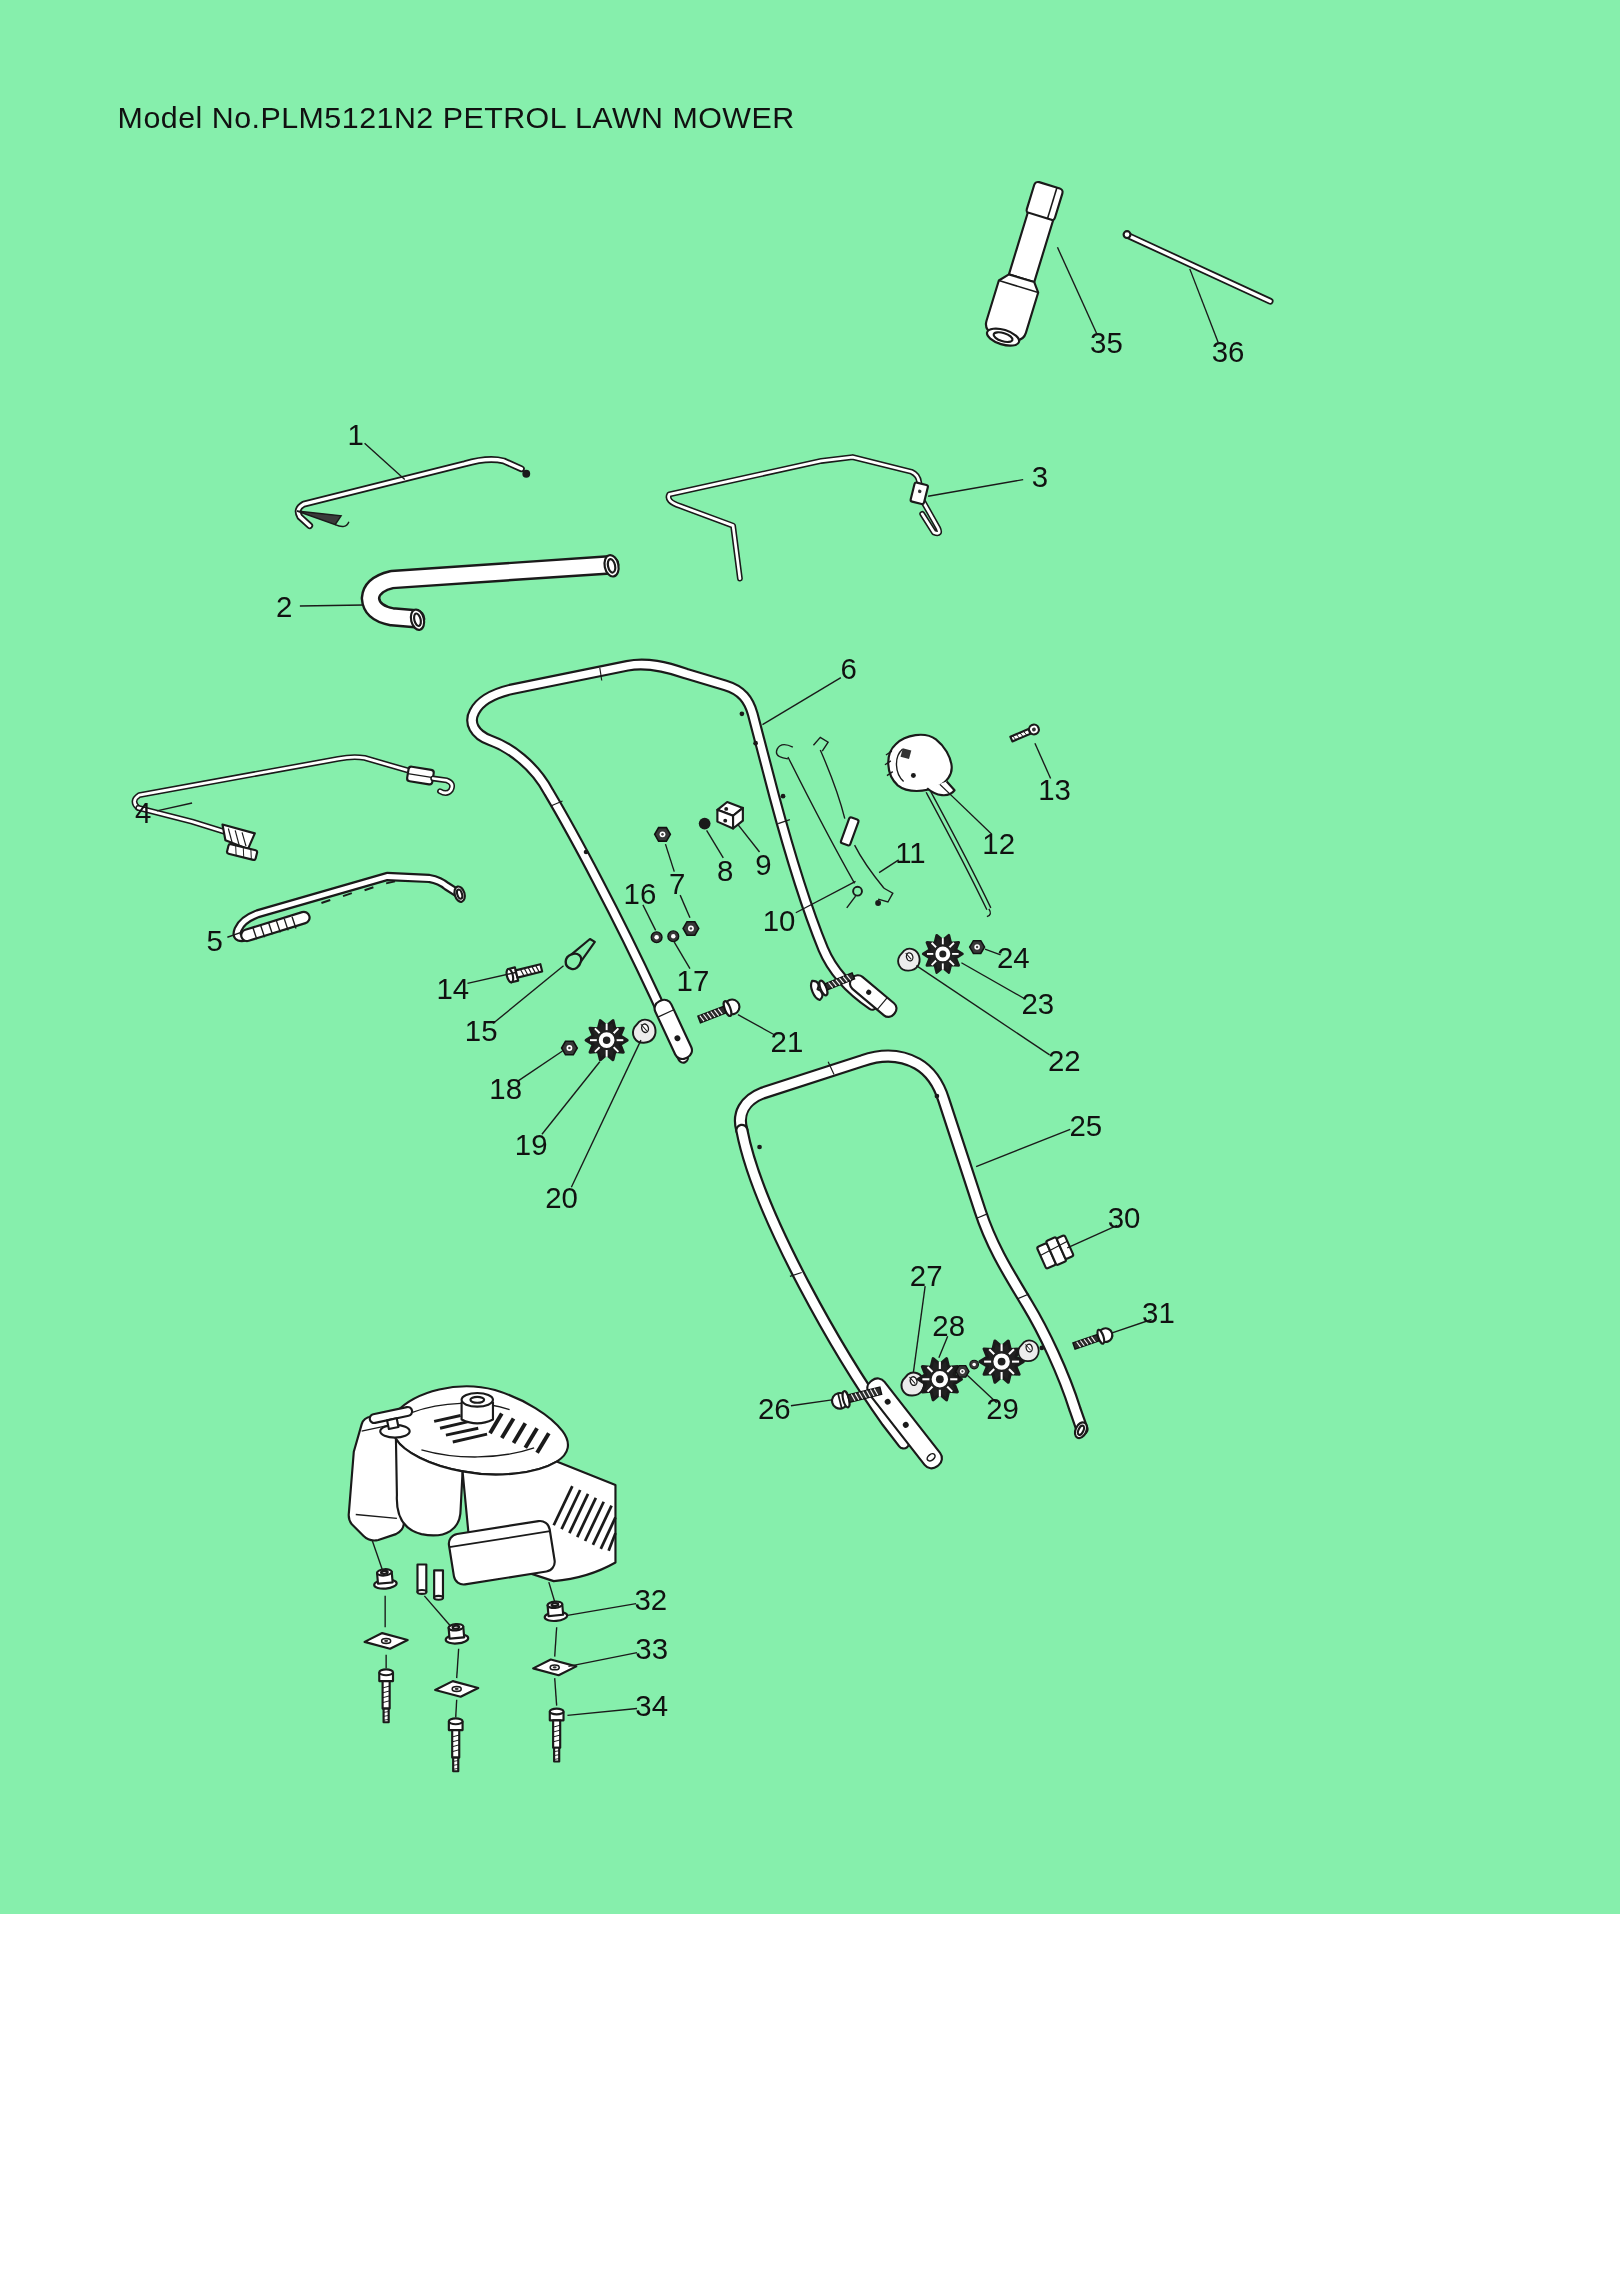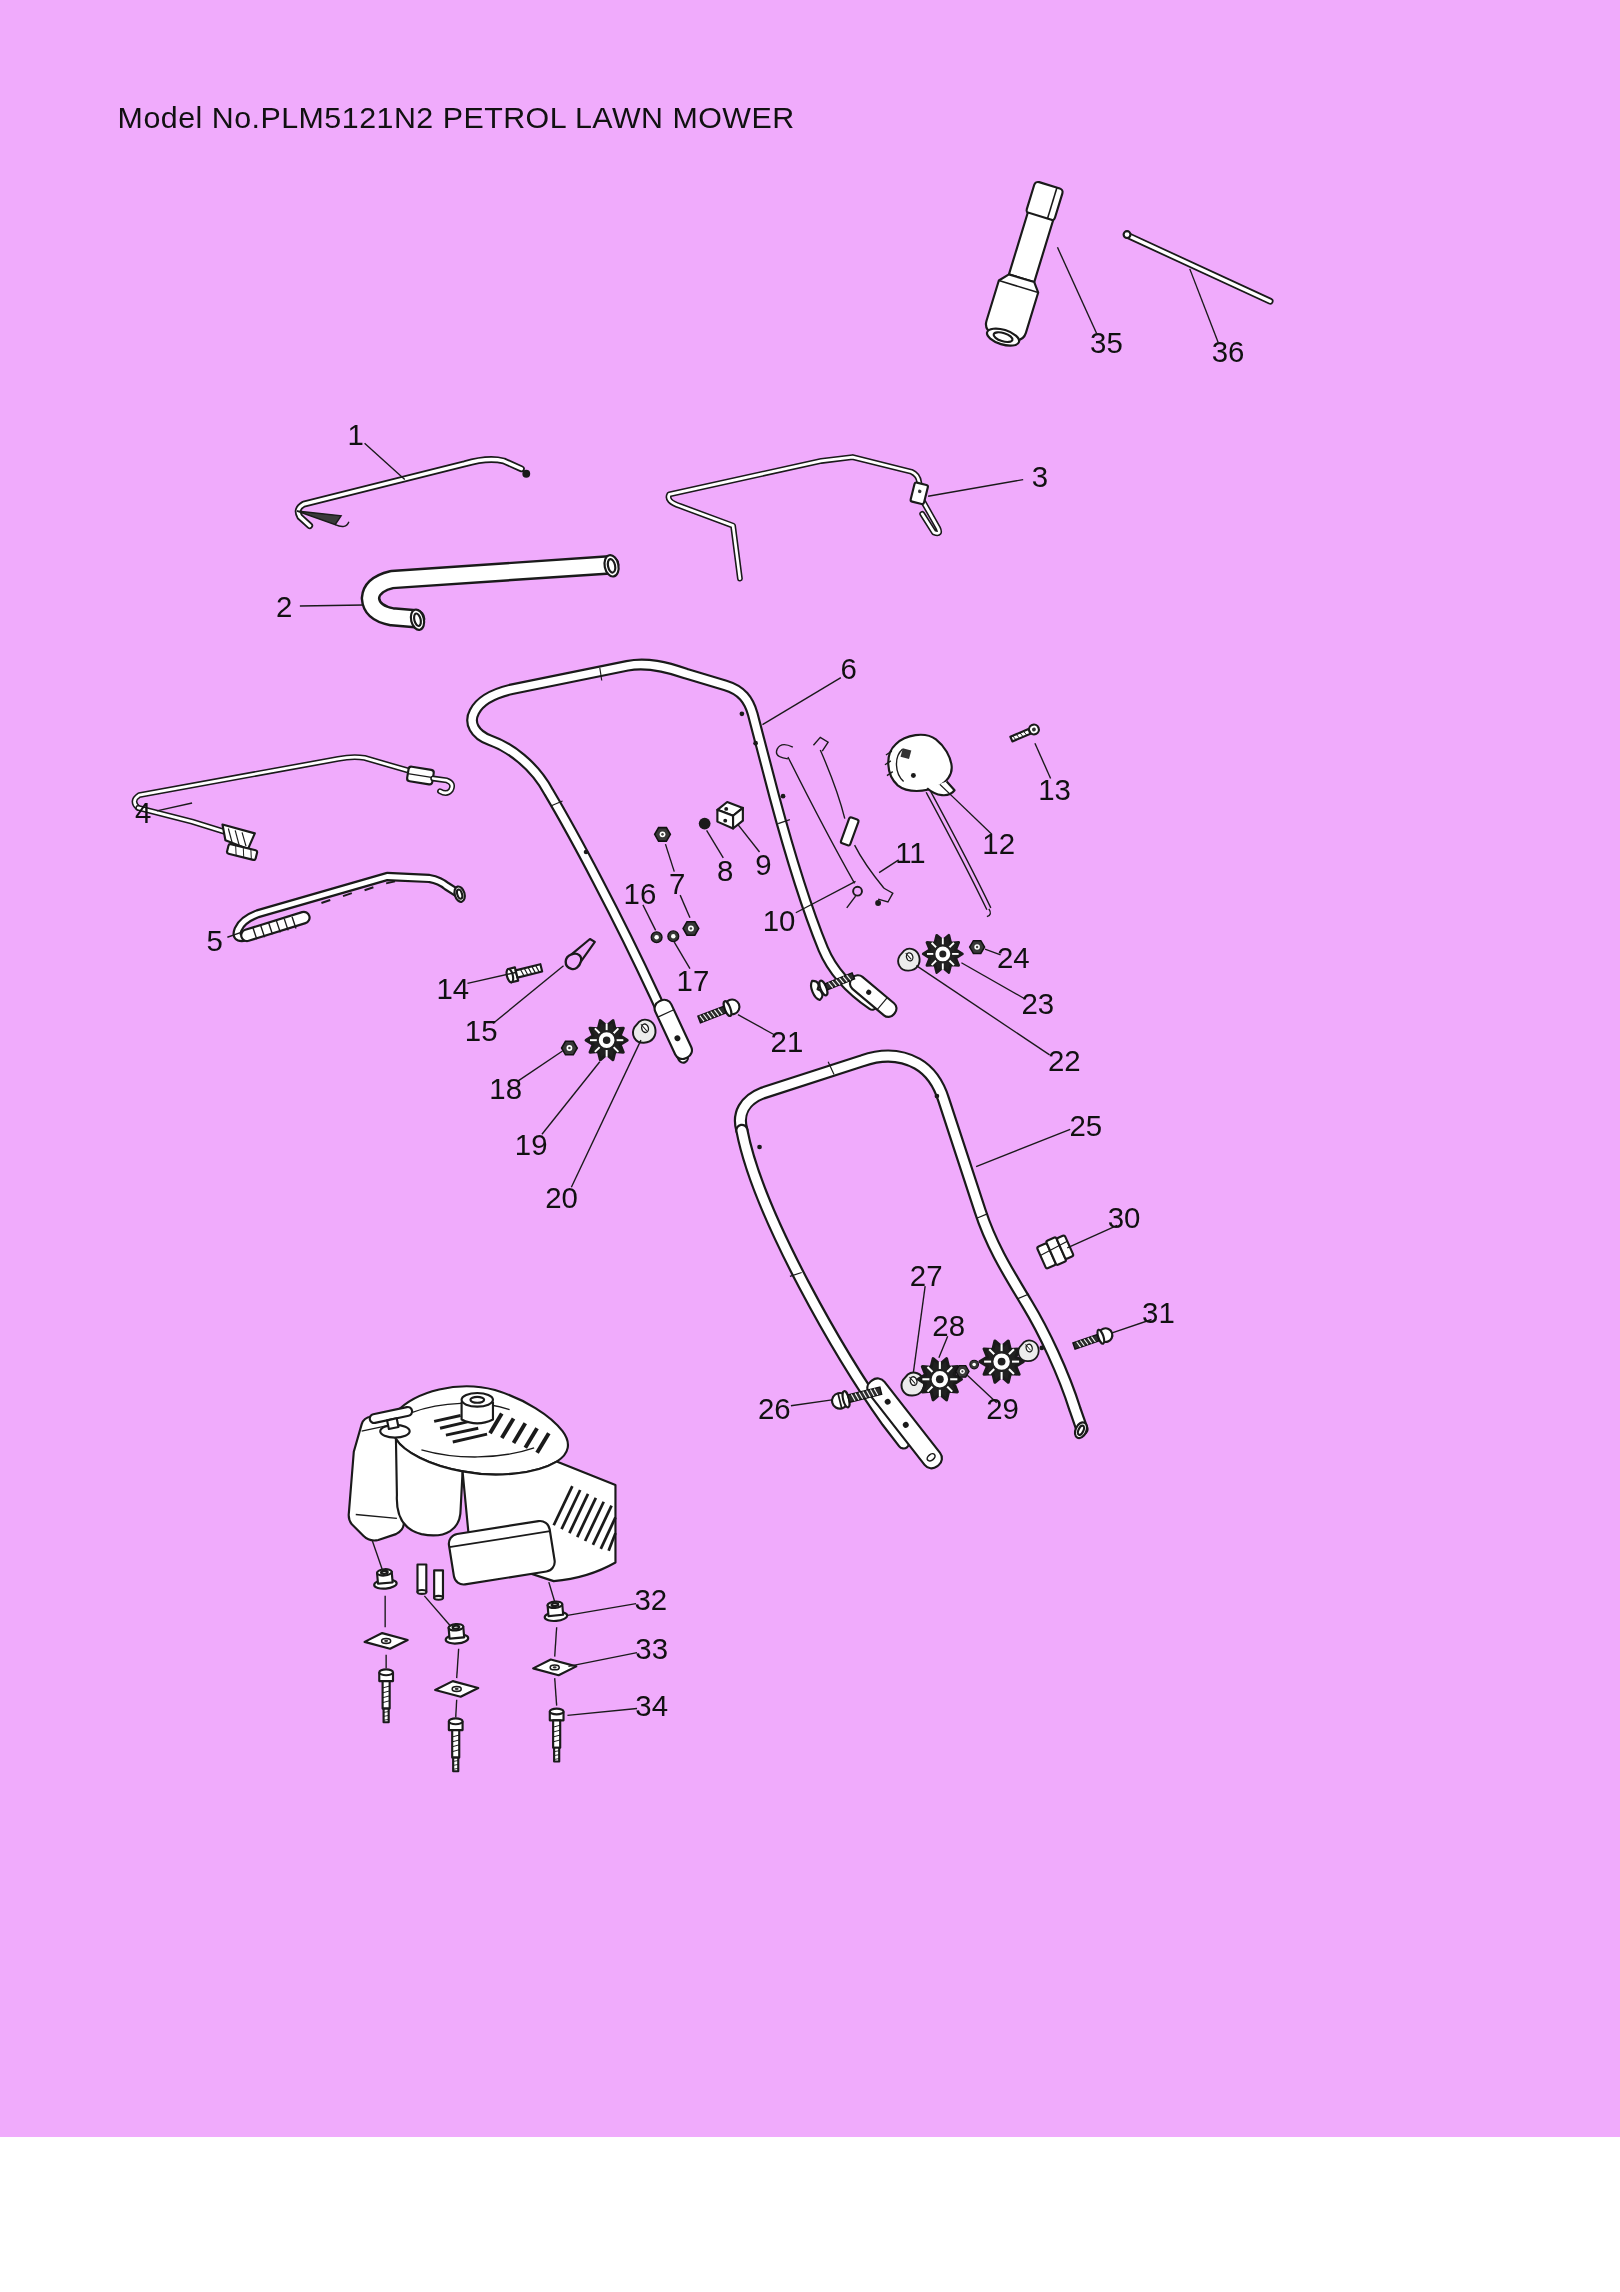--- a/index.html
+++ b/index.html
@@ -1,16 +1,16 @@
 <!DOCTYPE html>
 <html><head>
 <meta charset="utf-8">
 <style>
   html,body{margin:0;padding:0;background:#fff;}
-  .page{position:relative;width:1620px;height:2137px;background:#f0abfc;overflow:hidden;
+  .page{position:relative;width:1620px;height:1914px;background:#86efac;overflow:hidden;
         font-family:"Liberation Sans",sans-serif;}
   svg{display:block;}
   .title{font:400 31px "Liberation Sans",sans-serif;fill:#111;letter-spacing:0.5px;}
   .part-label{font:400 30px "Liberation Sans",sans-serif;fill:#111;}
   .leader{stroke:#1a1a1a;stroke-width:1.4;}
   
   .t6o{stroke:#1a1a1a;stroke-width:6;fill:none;stroke-linecap:round;stroke-linejoin:round;}
   .t6i{stroke:#ffffff;stroke-width:2.8;fill:none;stroke-linecap:round;stroke-linejoin:round;}
   .t7o{stroke:#1a1a1a;stroke-width:7;fill:none;stroke-linecap:round;stroke-linejoin:round;}
   .t7i{stroke:#ffffff;stroke-width:3.4;fill:none;stroke-linecap:round;stroke-linejoin:round;}

